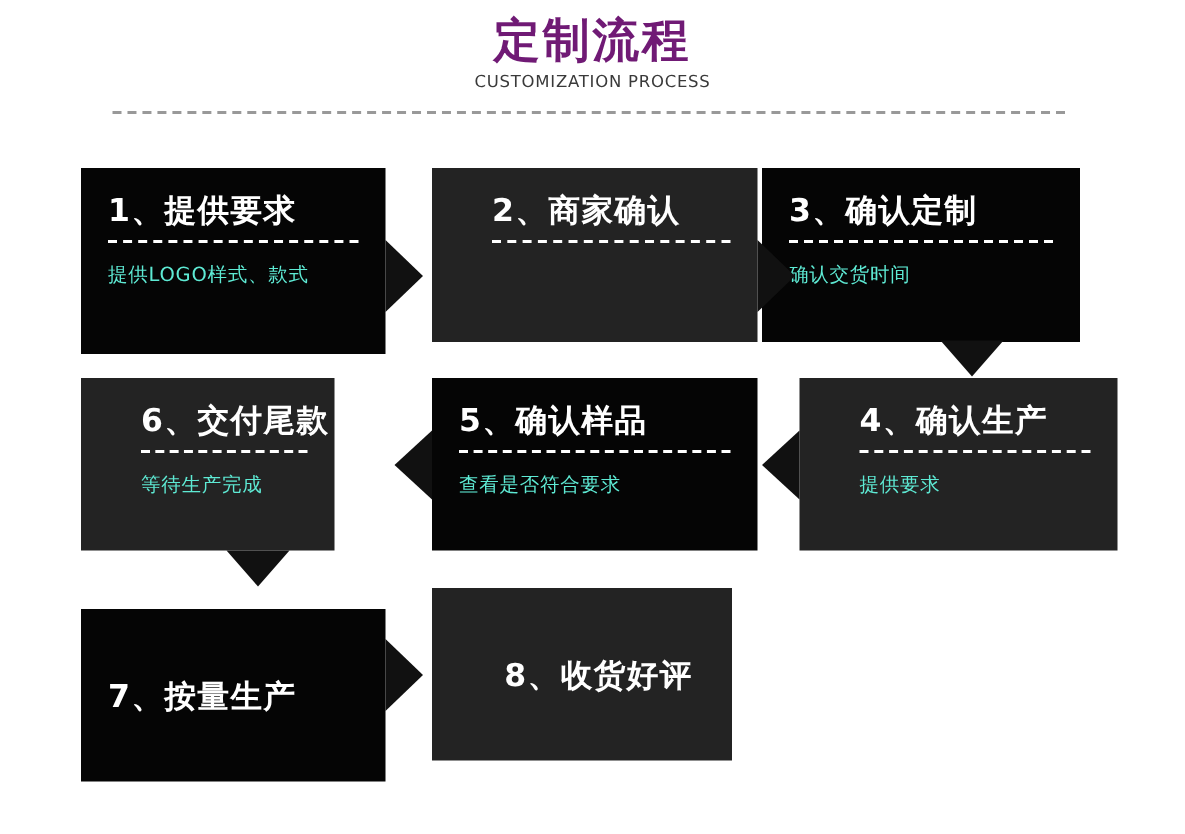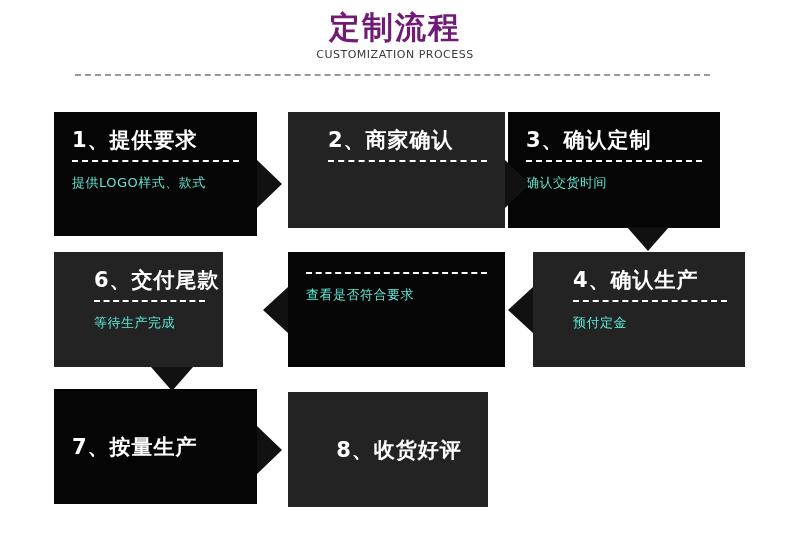--- a/index.html
+++ b/index.html
@@ -76,21 +76,21 @@
     padding-top: 0;
   }
 
   
   .b1 { left: 54px;  top: 112px; width: 203px; height: 124px; }
   .b2 { left: 288px; top: 112px; width: 217px; height: 116px; }
   .b3 { left: 508px; top: 112px; width: 212px; height: 116px; }
   .b4 { left: 533px; top: 252px; width: 212px; height: 115px; }
   .b5 { left: 288px; top: 252px; width: 217px; height: 115px; }
   .b6 { left: 54px;  top: 252px; width: 169px; height: 115px; }
-  .b7 { left: 54px;  top: 389px; width: 203px; height: 115px; }
+  .b7 { left: 54px;  top: 406px; width: 203px; height: 115px; }
   .b8 { left: 288px; top: 392px; width: 200px; height: 115px; justify-content: center; }
 
   
   .arr { position: absolute; width: 0; height: 0; }
   .arr.right {
     border-top: 24px solid transparent;
     border-bottom: 24px solid transparent;
     border-left: 25px solid #111111;
   }
   .arr.left {
@@ -133,23 +133,24 @@
   </div>
   <div class="box dark b3">
     <div class="heading">3、确认定制</div>
     <div class="divider"></div>
     <div class="sub">确认交货时间</div>
   </div>
 
   <div class="box gray b4">
     <div class="heading">4、确认生产</div>
     <div class="divider"></div>
-    <div class="sub">预付定金</div>
+    <div class="sub">提供要求</div>
   </div>
   <div class="box dark b5">
+    <div class="heading">5、确认样品</div>
     <div class="divider"></div>
     <div class="sub">查看是否符合要求</div>
   </div>
   <div class="box gray b6">
     <div class="heading">6、交付尾款</div>
     <div class="divider"></div>
     <div class="sub">等待生产完成</div>
   </div>
 
   <div class="box dark center b7">

